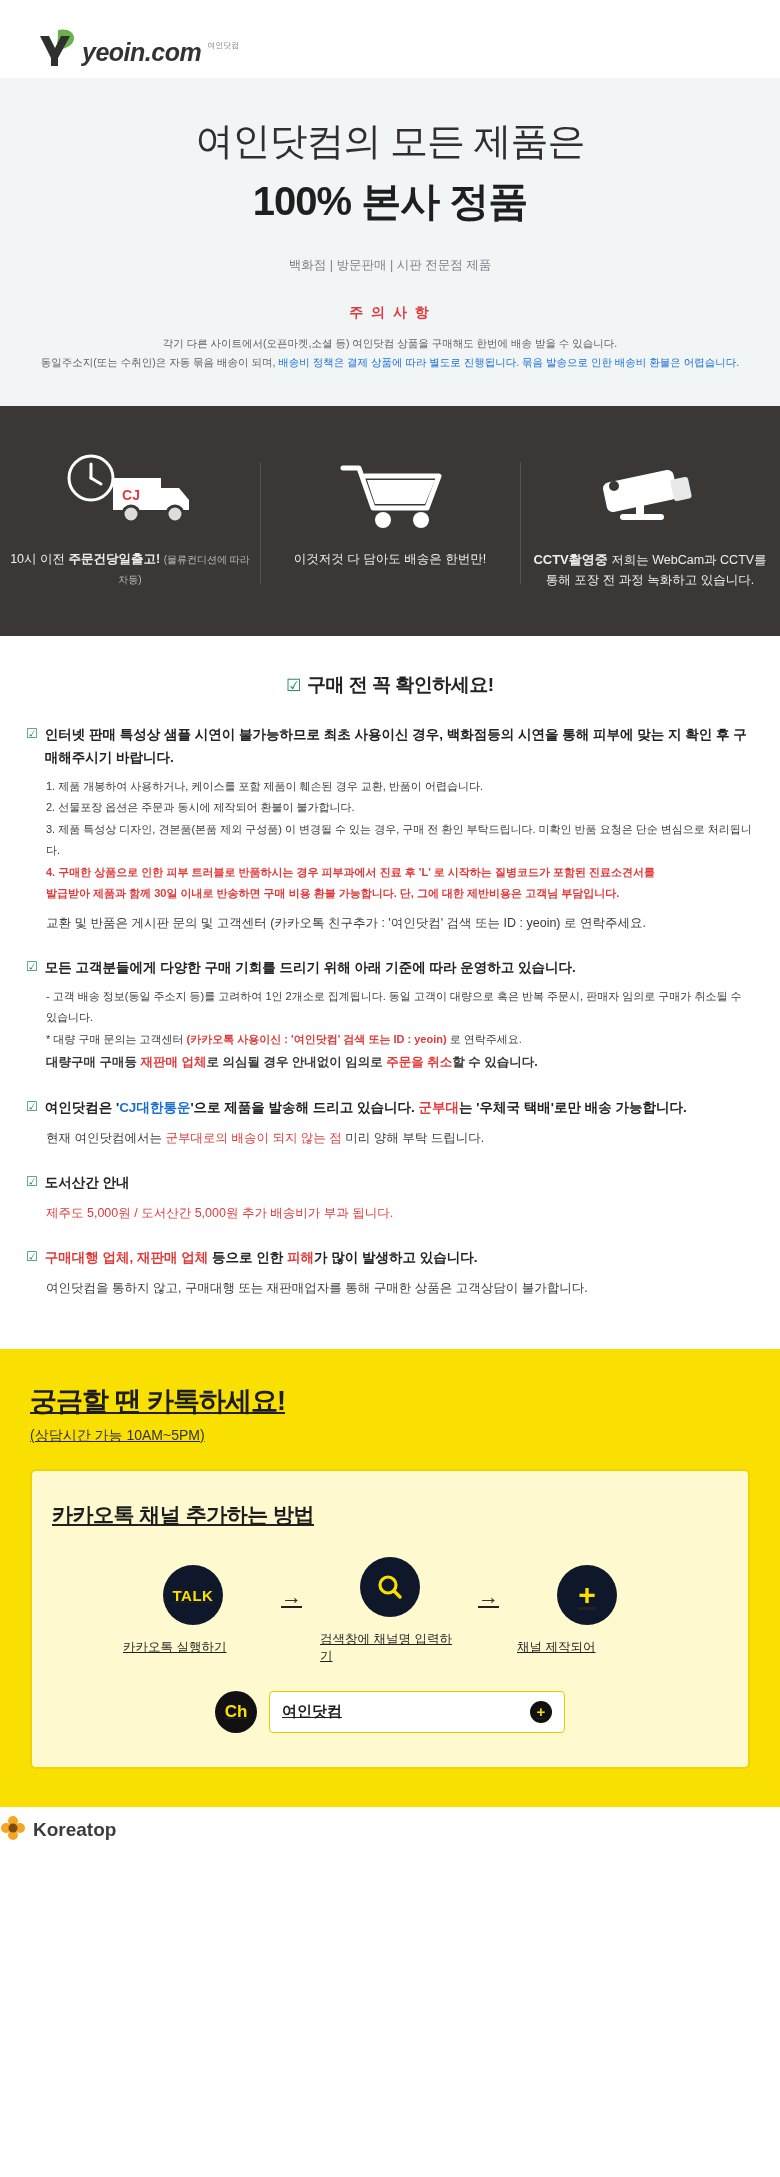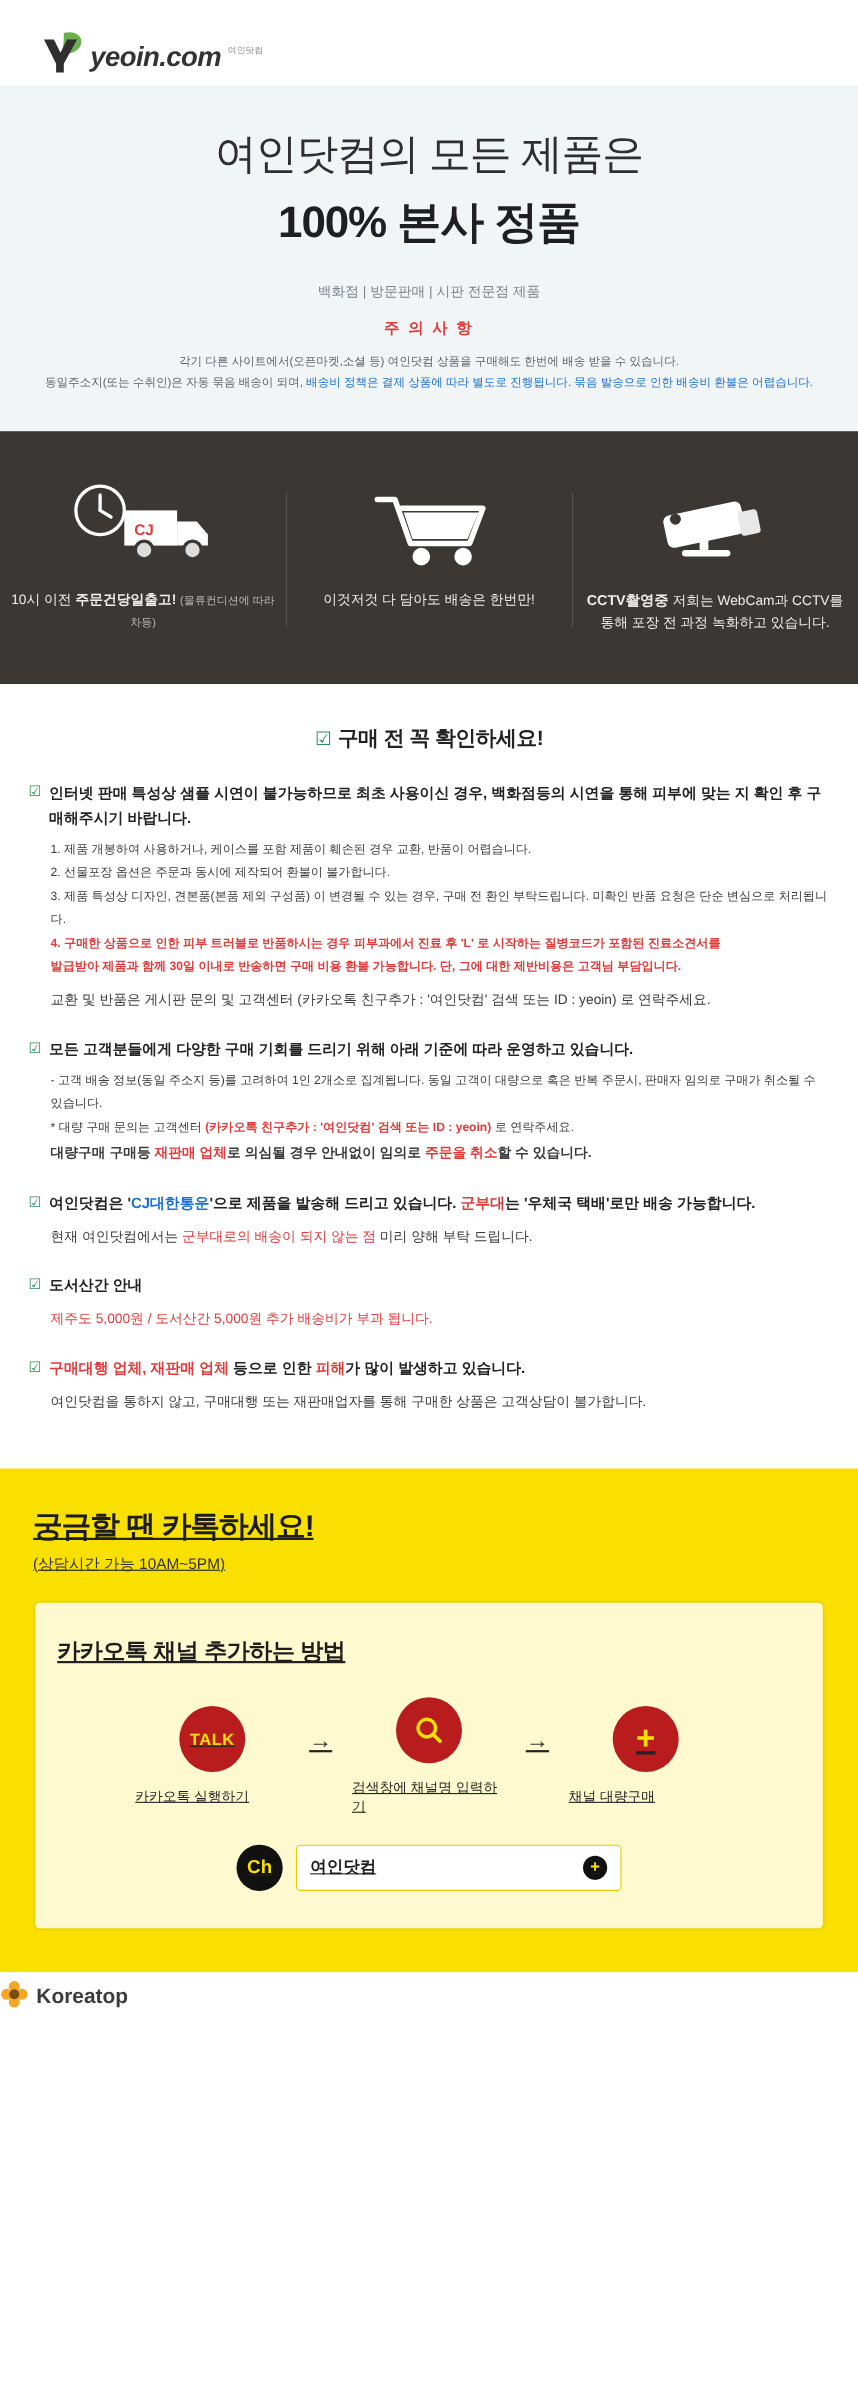--- a/index.html
+++ b/index.html
@@ -63,21 +63,21 @@
     letter-spacing: -1px;
     margin-top: 8px;
   }
   .hero .channels {
     margin-top: 28px;
     font-size: 12.5px;
     color: #7b8288;
     letter-spacing: 0px;
   }
   .notice-title {
-    margin-top: 16px;
+    margin-top: 30px;
     font-size: 14px;
     font-weight: bold;
     color: #e03b3b;
     letter-spacing: 2px;
   }
   .notice-body {
     margin-top: 12px;
     font-size: 10.5px;
     color: #5b6166;
     line-height: 1.85;
@@ -188,21 +188,21 @@
     margin-top: 28px;
     display: flex;
     align-items: center;
     justify-content: center;
     gap: 18px;
   }
   .step { width: 140px; }
   .circle {
     width: 60px; height: 60px;
     border-radius: 50%;
-    background: #b91c1c;
+    background: #0f172a;
     margin: 0 auto;
     display: flex; align-items: center; justify-content: center;
     color: #f9e000;
     font-weight: bold;
   }
   .circle.talk { font-size: 15px; letter-spacing: 0.5px; }
   .step .lbl { margin-top: 14px; font-size: 12.5px; color: #222; }
   .arrow { font-size: 21px; color: #333; padding-bottom: 28px; }
 
   .channel-bar {
@@ -353,21 +353,21 @@
       </div>
     </div>
 
     <div class="blk">
       <div class="blk-title">
         <span class="cbi">☑</span>
         <span class="t">모든 고객분들에게 다양한 구매 기회를 드리기 위해 아래 기준에 따라 운영하고 있습니다.</span>
       </div>
       <div class="blk-body">
         <span class="ln">- 고객 배송 정보(동일 주소지 등)를 고려하여 1인 2개소로 집계됩니다. 동일 고객이 대량으로 혹은 반복 주문시, 판매자 임의로 구매가 취소될 수 있습니다.</span>
-        <span class="ln"><span>* 대량 구매 문의는 고객센터 </span><span class="redb">(카카오톡 친구추가 : '여인닷컴' 검색 또는 ID : yeoin)</span><span> 로 연락주세요.</span></span>
+        <span class="ln"><span>* 대량 구매 문의는 고객센터 </span><span class="redb">(카카오톡 사용이신 : '여인닷컴' 검색 또는 ID : yeoin)</span><span> 로 연락주세요.</span></span>
         <span class="ln big bold"><span>대량구매 구매등 </span><span class="red">재판매 업체</span><span>로 의심될 경우 안내없이 임의로 </span><span class="red">주문을 취소</span><span>할 수 있습니다.</span></span>
       </div>
     </div>
 
     <div class="blk">
       <div class="blk-title">
         <span class="cbi">☑</span>
         <span class="t"><span>여인닷컴은 '</span><span class="bluec">CJ대한통운</span><span>'으로 제품을 발송해 드리고 있습니다. </span><span class="red">군부대</span><span>는 '우체국 택배'로만 배송 가능합니다.</span></span>
       </div>
       <div class="blk-body big">
@@ -418,21 +418,21 @@
               <line x1="19" y1="19" x2="25" y2="25" stroke="#f9e000" stroke-width="3.4" stroke-linecap="round"></line>
             </svg>
           </div>
           <div class="lbl">검색창에 채널명 입력하기</div>
         </div>
         <div class="arrow">→</div>
         <div class="step">
           <div class="circle" style="font-size:30px;">
               <span>+</span>
             </div>
-          <div class="lbl">채널 대량구매</div>
+          <div class="lbl">채널 제작되어</div>
         </div>
       </div>
 
       <div class="channel-bar">
         <div class="ch-icon">
             <span>Ch</span>
           </div>
         <div class="ch-input">
           <span>여인닷컴</span>
           <span class="plus-btn">+</span>

